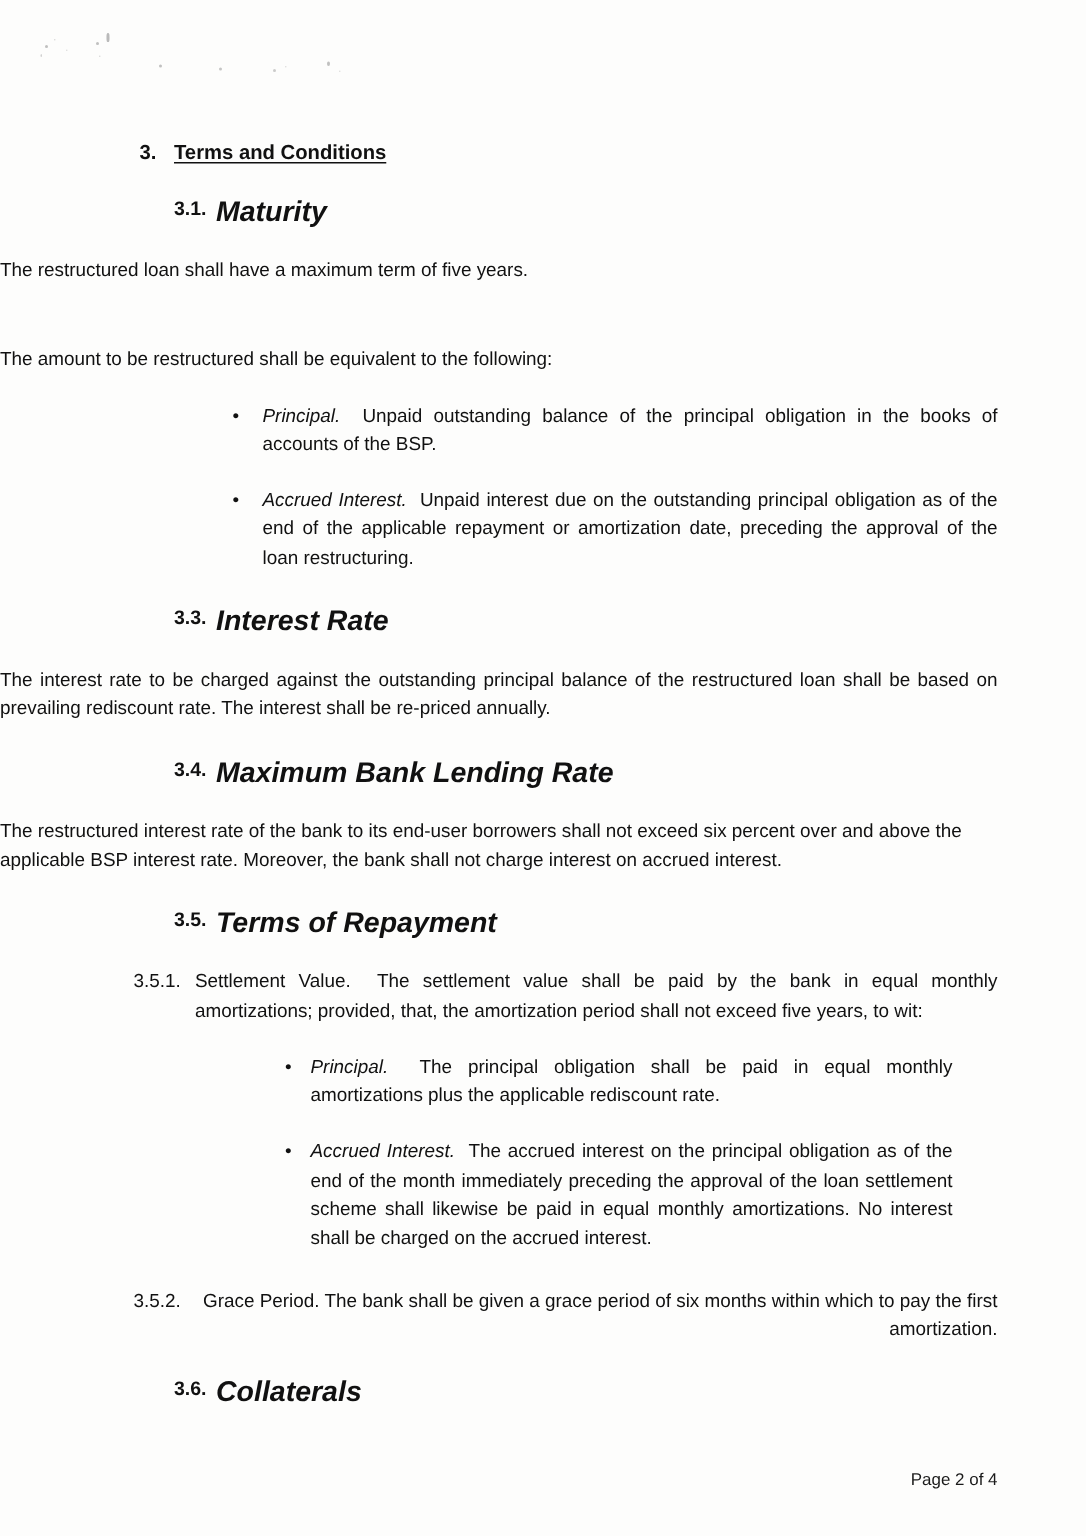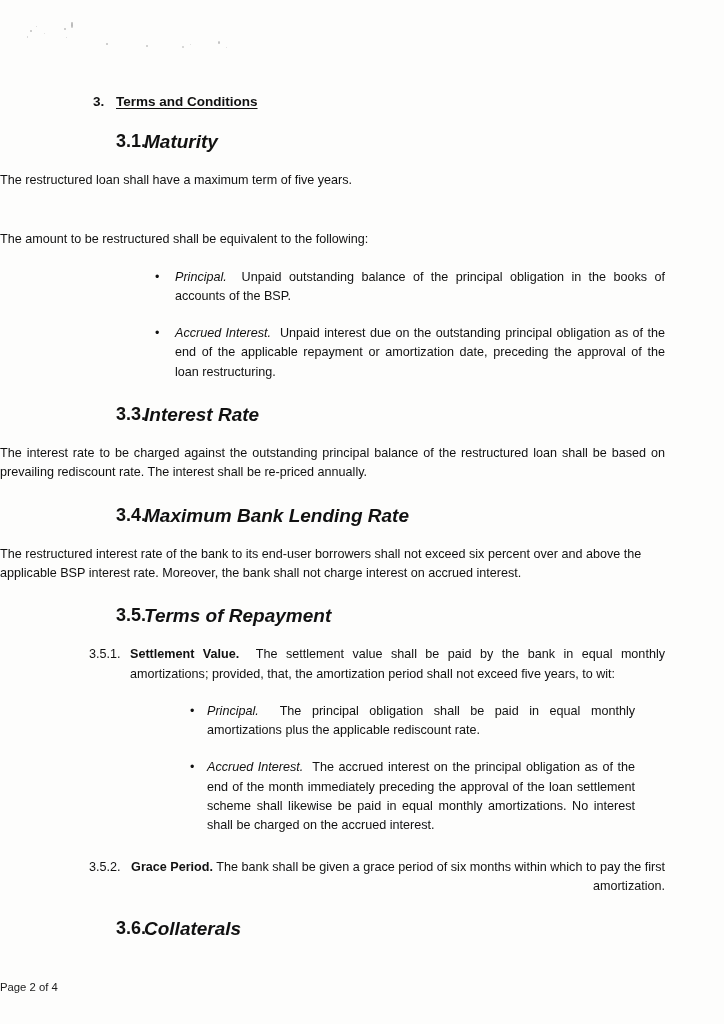--- a/index.html
+++ b/index.html
@@ -72,21 +72,21 @@
     font-weight: bold;
     text-decoration: underline;
     text-underline-offset: 2px;
   }
 
   
   .h2-row {
     margin-left: 116px;
     margin-right: 59px;
   }
-  .h2-row .marker { width: 28px; font-size: 18px; font-weight: bold; }
+  .h2-row .marker { width: 28px; font-size: 13px; font-weight: bold; }
   .h2-title { font-size: 19px; font-weight: bold; font-style: italic; }
 
   
   .body-p {
     margin-right: 59px;
     font-size: 12.6px;
     line-height: 19.3px;
     text-align: justify;
     text-justify: inter-word;
   }
@@ -137,29 +137,30 @@
   .nested-row .dot {
     flex: 0 0 auto;
     width: 17px;
   }
   .nested-row .flow {
     text-align: justify;
     text-justify: inter-word;
   }
 
   .lead-italic { font-style: italic; }
-  .lead-bold   { font-weight: bold; }
+  .lead-bold   { font-weight: normal; }
   .gap-md { height: 18px; }
   .gap-lg { height: 22px; }
 
   .footer {
     position: absolute;
     left: 0;
     top: 981px;
     width: 724px;
+    text-align: right;
     padding-right: 59px;
     box-sizing: border-box;
     font-size: 11.3px;
     color: #1a1a1a;
   }
 </style>
 </head>
 <body>
 
 <div class="page">

